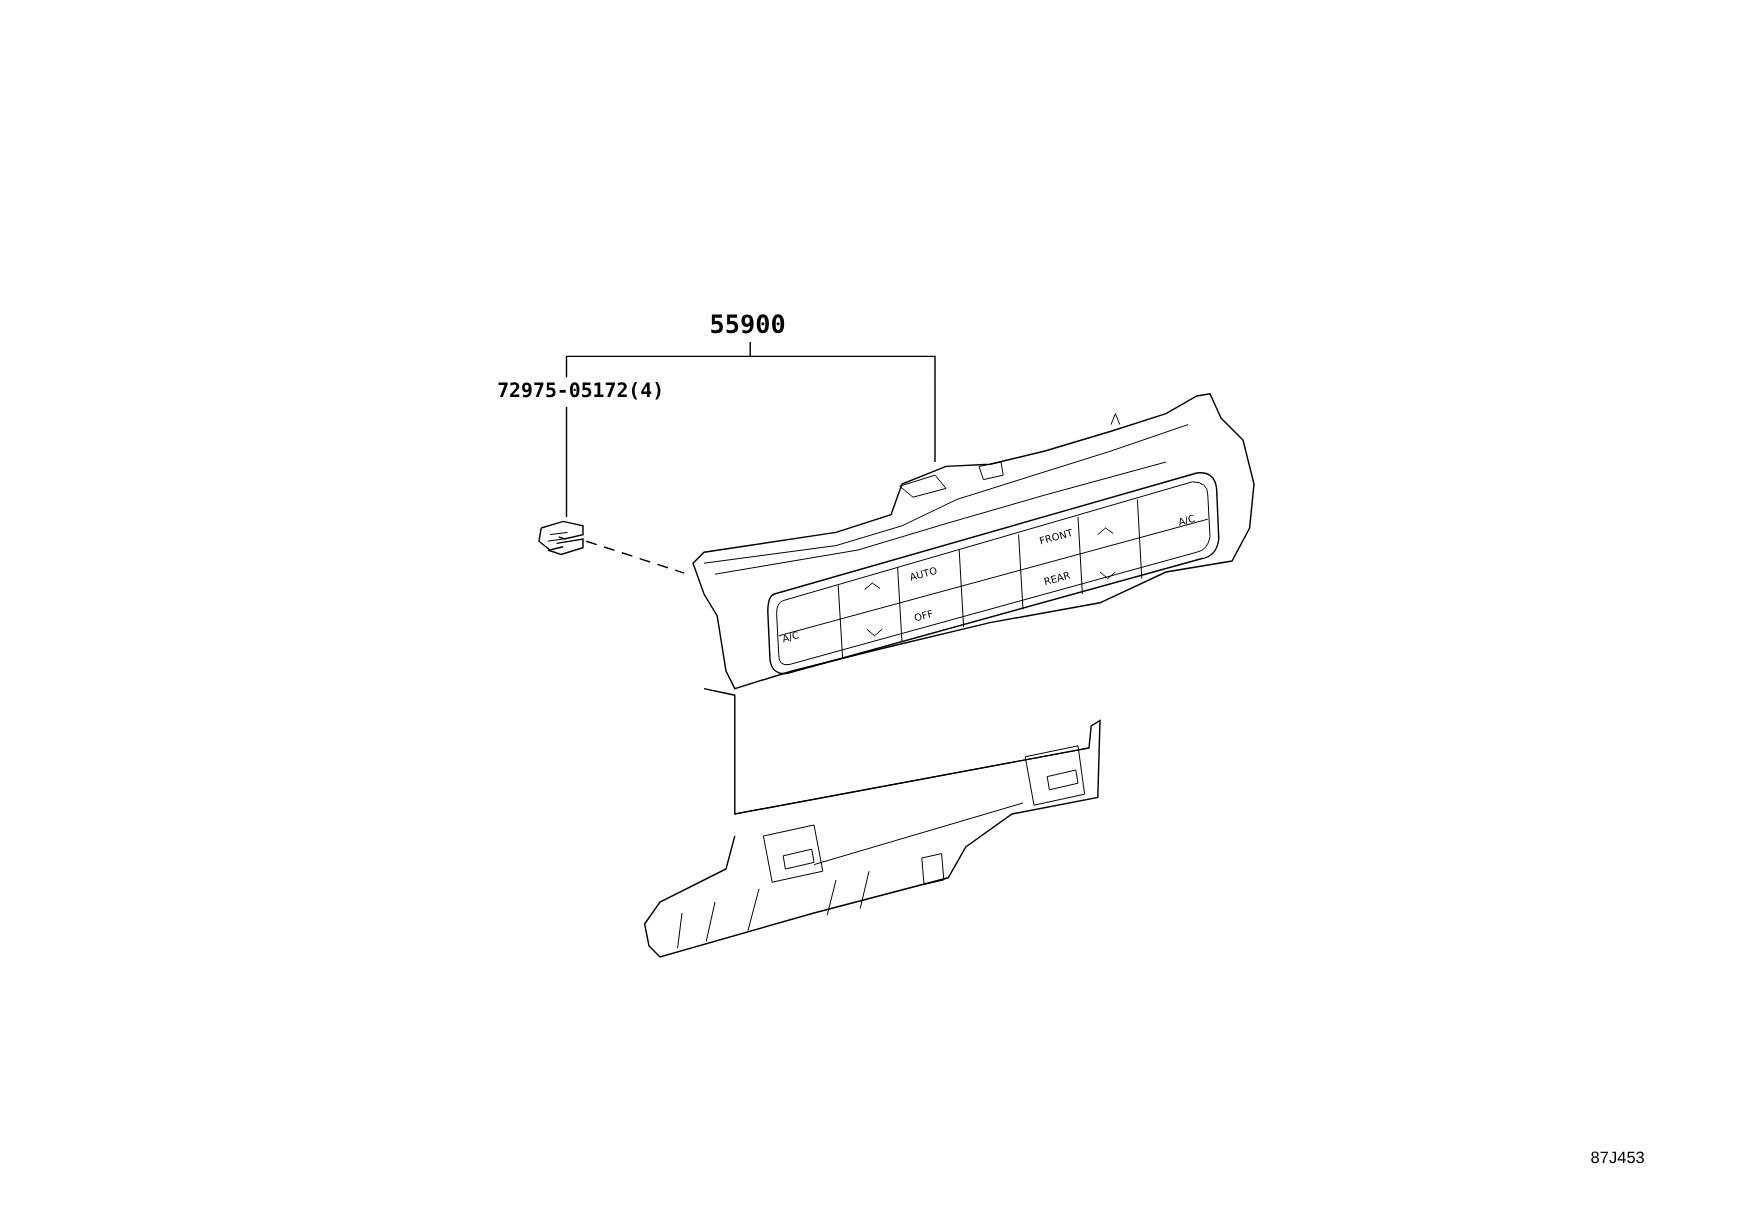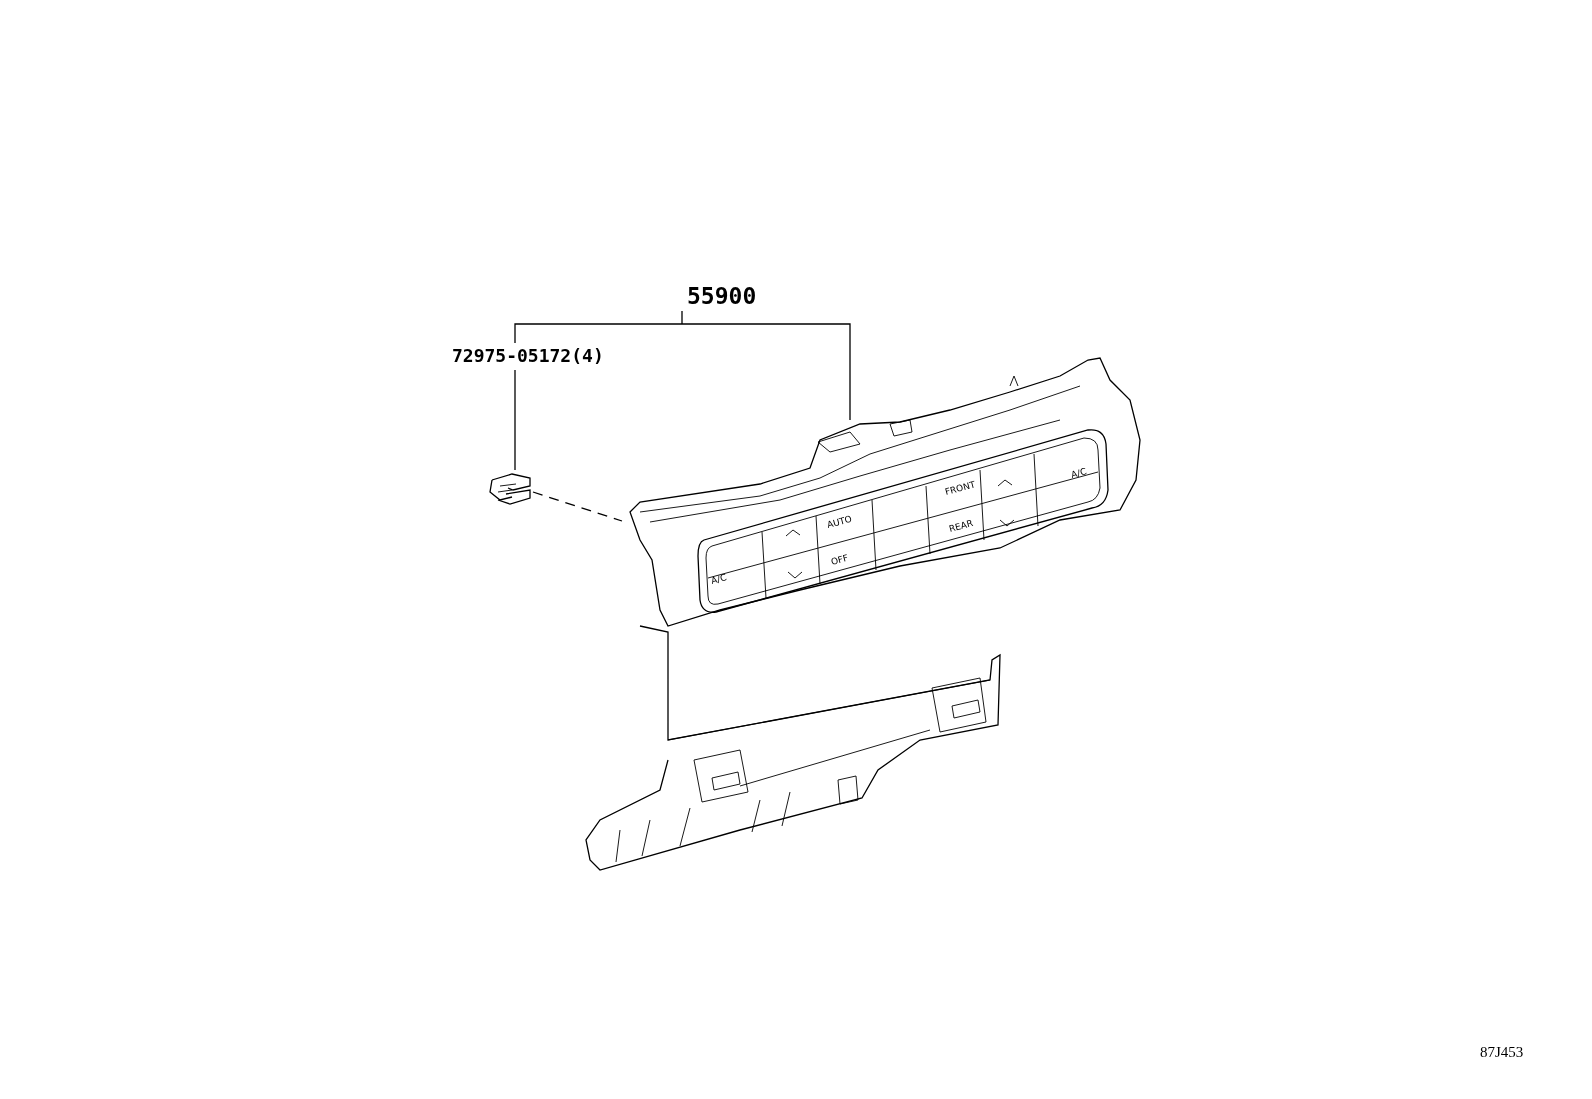--- a/index.html
+++ b/index.html
@@ -1,22 +1,22 @@
 <!DOCTYPE html>
 <html><head>
 <meta charset="utf-8">
 <style>
   html, body { margin:0; padding:0; background:#ffffff; }
   body { width:1592px; height:1099px; position:relative; overflow:hidden;
          font-family:"DejaVu Sans Mono","Liberation Mono",monospace; color:#000; }
   .callout { position:absolute; font-size:20px; font-weight:bold; letter-spacing:0px; }
-  .callout.main { left:645px; top:283px; font-size:23px;margin-left:42px; }
+  .callout.main { left:645px; top:283px; font-size:23px; }
   .callout.sub  { left:452px; top:345px; font-size:18px; }
-  .illust-id { position:absolute; left:1480px; top:1044px; font-size:15px;
-               font-family:Liberation Serif, serif; }
+  .illust-id { position:absolute; left:1446px; top:1044px; font-size:15px;
+               font-family:Liberation Sans, sans-serif; }
   svg.drawing { position:absolute; left:0; top:0; }
   .ln { fill:none; stroke:#000; stroke-width:1.3; }
   .thin { fill:none; stroke:#000; stroke-width:0.9; }
   .btnlbl { font-family:"DejaVu Sans","Liberation Sans",sans-serif; font-size:9px; fill:#000; }
 </style>
 </head>
 <body>
 
 <div class="callout main">55900</div>
 <div class="callout sub">72975-05172(4)</div>

